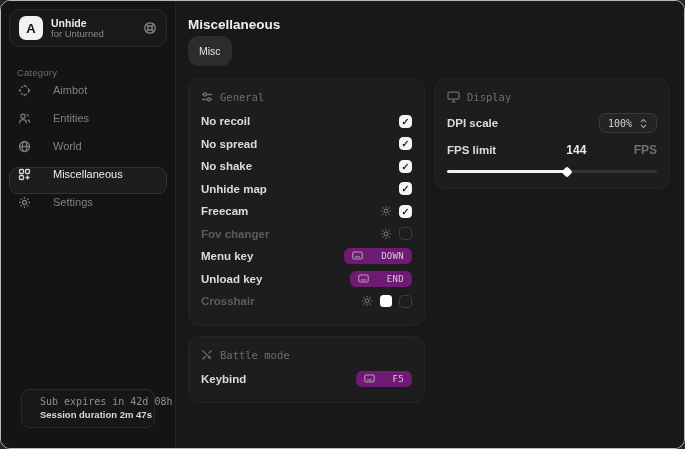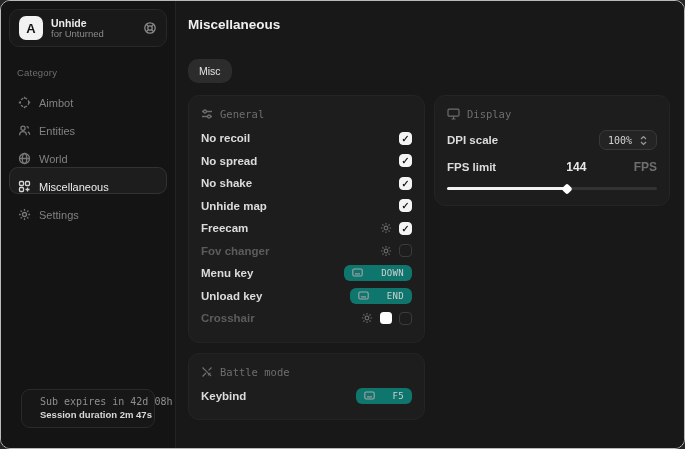--- a/index.html
+++ b/index.html
@@ -39,21 +39,21 @@
   .app-name { color:#ededed; font-size:10.5px; font-weight:bold; }
   .app-sub  { color:#8a8a8a; font-size:9.5px; }
   .support-btn { color:#8b8b8b; flex:none; cursor:pointer; }
 
   .category-label {
     margin:12px 0 4px 16px;
     color:#6f6f6f; font-size:9.5px; letter-spacing:.2px;
   }
   .nav { display:flex; flex-direction:column; padding:0 8px; }
   .nav-item {
-    display:flex; align-items:flex-end; gap:8px;
+    display:flex; align-items:flex-start; gap:22px;
     height:27px; padding:0 8px; margin:0.5px 0;
     border:1px solid transparent; border-radius:9px;
     color:#828282; font-size:11px; cursor:pointer;
   }
   .nav-item .nav-icon { color:#777; flex:none; }
   .nav-item.selected {
     background:#1d1d1d; border-color:#323232; color:#ececec;
   }
   .nav-item.selected .nav-icon { color:#d8d8d8; }
 
@@ -76,21 +76,21 @@
   
   .main {
     flex:1; height:100%;
     background:#181818;
     padding:16px 14px 12px 12px;
     overflow:hidden;
   }
   .page-title { color:#f0f0f0; font-size:13.5px; font-weight:bold; }
   .tab-chip {
     display:inline-flex; align-items:center;
-    margin-top:27px; height:24px; padding:0 11px;
+    margin-top:4px; height:30px; padding:0 11px;
     background:#2c2c2c; border-radius:10px;
     color:#e3e3e3; font-size:10.5px; cursor:pointer;
   }
 
   .columns { display:flex; gap:9px; margin-top:12px; align-items:flex-start; }
   .col-left  { width:237px; min-width:237px; }
   .col-right { flex:1;text-align:right; }
 
   .panel {
     background:#1d1d1d;
@@ -128,21 +128,21 @@
   }
   .config-gear { color:#6a6a6a; cursor:pointer; flex:none; }
   .swatch {
     width:12px; height:12px; border-radius:3.5px;
     background:#ffffff; cursor:pointer; flex:none;
   }
 
   .keybind {
     display:inline-flex; align-items:flex-start; gap:18px;
     padding:3px 8px; border-radius:6px;
-    background:#0f766e; color:#cfcfcf; cursor:pointer;
+    background:#701a75; color:#cfcfcf; cursor:pointer;
   }
   .keybind .key-label {
     font-family:"DejaVu Sans Mono", monospace; font-size:9px; letter-spacing:.3px;
   }
   .keybind .kb-icon { color:#a5a5a5; }
 
   .select-chip {
     display:inline-flex; align-items:center; gap:7px;
     padding:3.5px 8px; border-radius:7px;
     background:#242424; border:1px solid #383838;

